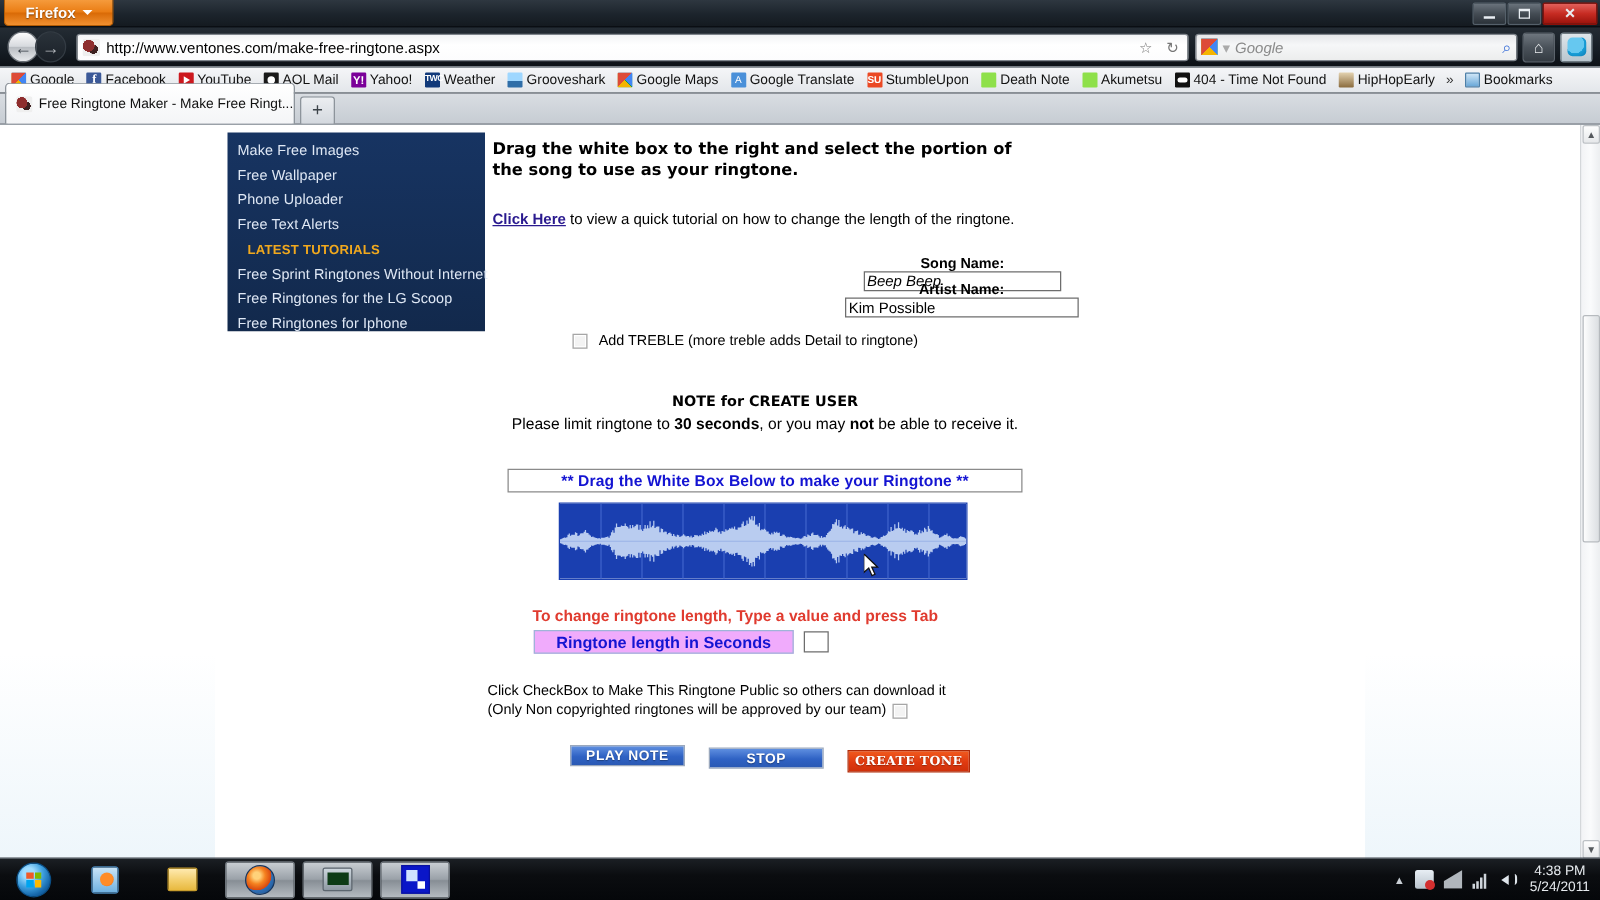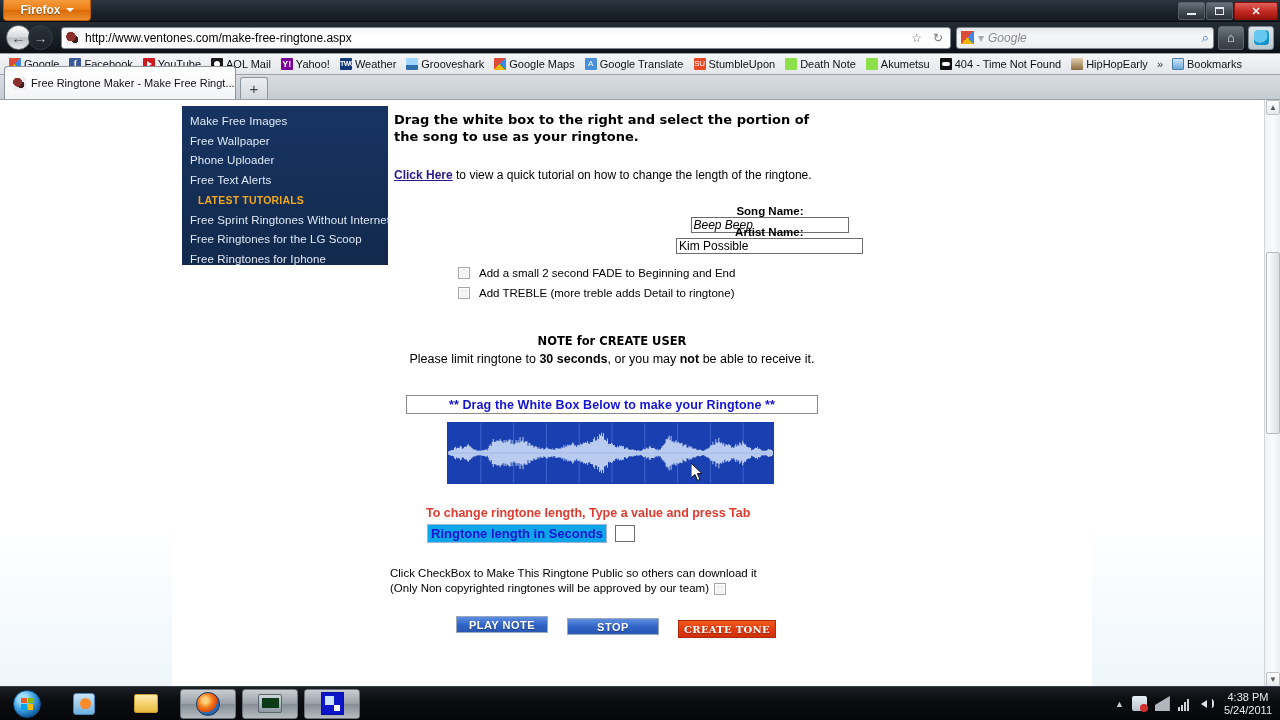--- a/index.html
+++ b/index.html
@@ -140,21 +140,21 @@
       border-left:5px solid #fff; border-top:3px solid transparent; border-bottom:3px solid transparent; }
   .ico-aol { background:#1a1a1a; border-radius:50%; position:relative; }
   .ico-aol:after { content:""; position:absolute; left:3px; top:3px; width:6px;height:6px;
       border-radius:50%; background:#fff; }
   .ico-yahoo { background:#7b0099; border-radius:2px; color:#fff; font-size:9px; font-weight:bold;
       text-align:center; line-height:12px; }
   .ico-weather { background:#11397a; color:#fff; font-size:7px; font-weight:bold; text-align:center;
       line-height:12px; letter-spacing:-0.5px; }
   .ico-grooveshark { background:linear-gradient(180deg,#9fd7ff 0 55%, #2f6ea8 56%); border-radius:2px; }
   .ico-gtranslate { background:#4a90d9; color:#fff; font-size:8px; text-align:center; line-height:12px; }
-  .ico-stumble { background:#eb4924; border-radius:2px; color:#fff; font-size:8px; font-weight:normal;
+  .ico-stumble { background:#eb4924; border-radius:2px; color:#fff; font-size:8px; font-weight:bold;
       text-align:center; line-height:12px; }
   .ico-green { background:#8ee04a; border-radius:1px; }
   .ico-404 { background:#111; border-radius:50%; position:relative; }
   .ico-404:after{content:"";position:absolute;left:2px;top:4px;width:8px;height:4px;background:#fff;border-radius:2px;}
   .ico-hiphop { background:linear-gradient(180deg,#e3d2b0 0%, #8a6b3d 100%); border-radius:1px; }
   .ico-bmfolder { background:linear-gradient(180deg,#cfe6f7 0%, #6aa8d8 100%); border:1px solid #4c7fa8; }
   .bm-chevron { padding: 0 4px; color:#333; font-size: 11px; }
 
   
   #tabstrip {
@@ -280,22 +280,22 @@
   }
 
   
   #length-note {
     margin-top: 22px; margin-left: 32px;
     font-size: 12.5px; font-weight: bold; color: #e03b2f;
   }
   #length-row { margin-top: 4px; margin-left: 33px; display: flex; align-items: center; gap: 8px; }
   #length-label {
     font-size: 13px; font-weight: bold; color: #1414d2;
-    background: #0ea5e9; border: 1px solid #9fb4d8;
-    padding: 1px 3px; line-height: 15px;
+    background: #f0abfc; border: 1px solid #9fb4d8;
+    padding: 1px 17px; line-height: 15px;
   }
   #length-input {
     width: 20px; height: 17px; border: 1px solid #6d6d6d; background:#fff;
   }
 
   
   #public-block { margin-top: 23px; margin-left: -4px; font-size: 11.5px; color:#000; line-height: 15px; }
   #public-row2 { display: flex; align-items: center; gap: 5px; }
 
   
@@ -583,24 +583,20 @@
                 <span class="lbl">Song Name:</span>
                 <input class="txtbox" id="song-name-input" type="text" value="Beep Beep" style="">
               </div>
               <div class="form-row">
                 <span class="lbl">Artist Name:</span>
                 <input class="txtbox" id="artist-name-input" type="text" value="Kim Possible" style="">
               </div>
             </div>
 
             <div id="option-block">
-              <div class="opt-row">
-                <span class="cbx"></span>
-                <span class="lbl">Add a small 2 second FADE to Beginning and End</span>
-              </div>
               <div class="opt-row">
                 <span class="cbx"></span>
                 <span class="lbl">Add TREBLE (more treble adds Detail to ringtone)</span>
               </div>
             </div>
 
             <div id="note-block">
               <div class="note-title">NOTE for CREATE USER</div>
               <div class="note-text"><span>Please limit ringtone to </span><b>30 seconds</b><span>, or you may </span><b>not</b><span> be able to receive it.</span></div>
             </div>

